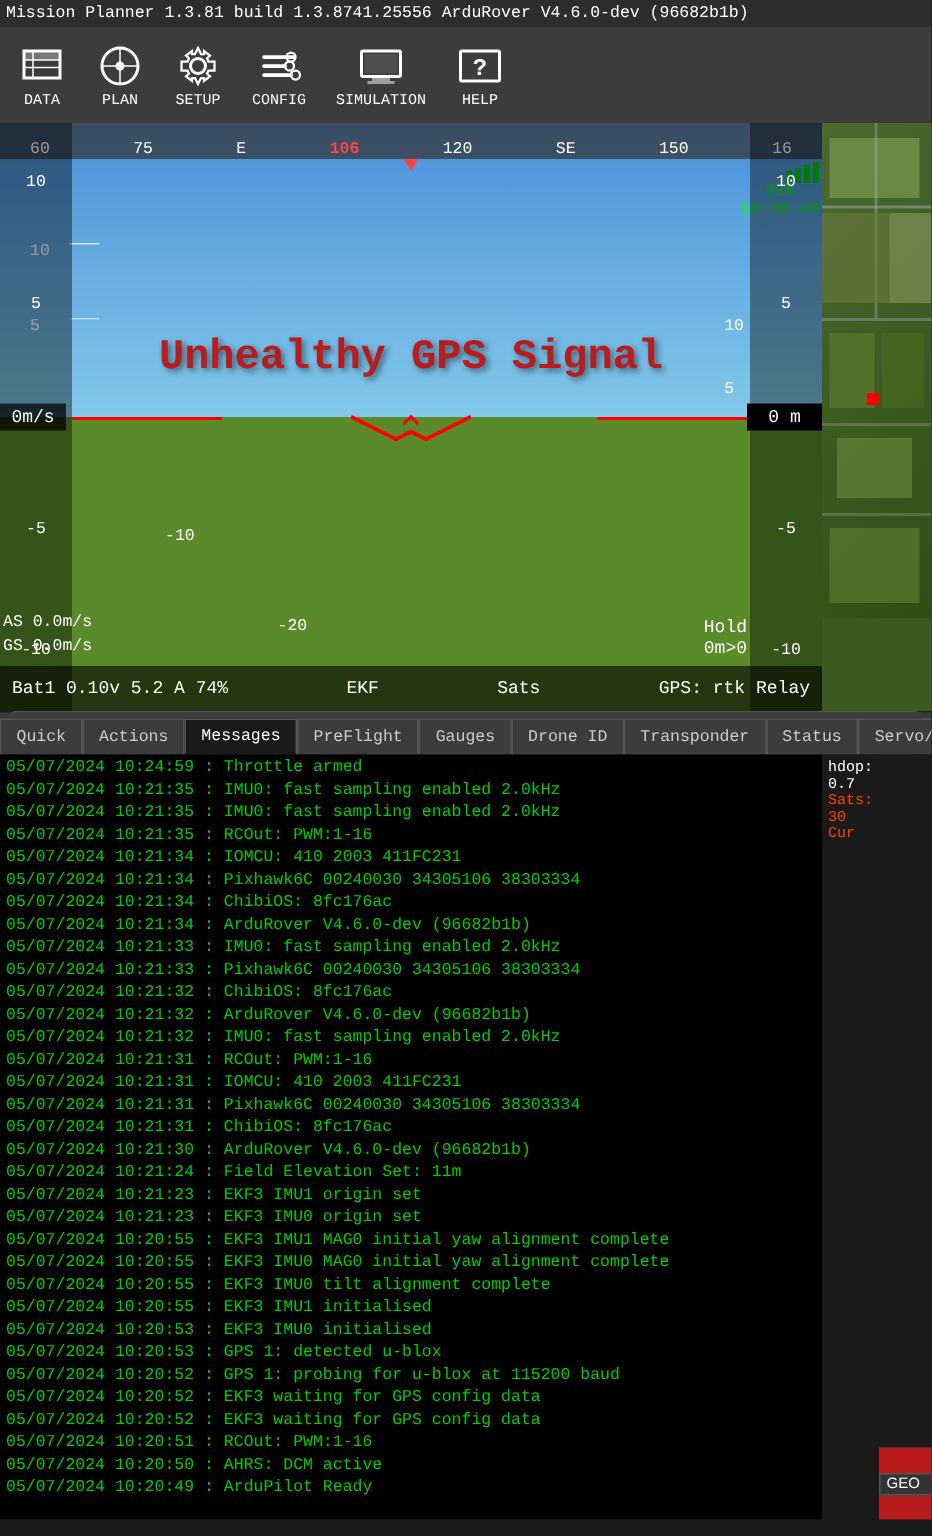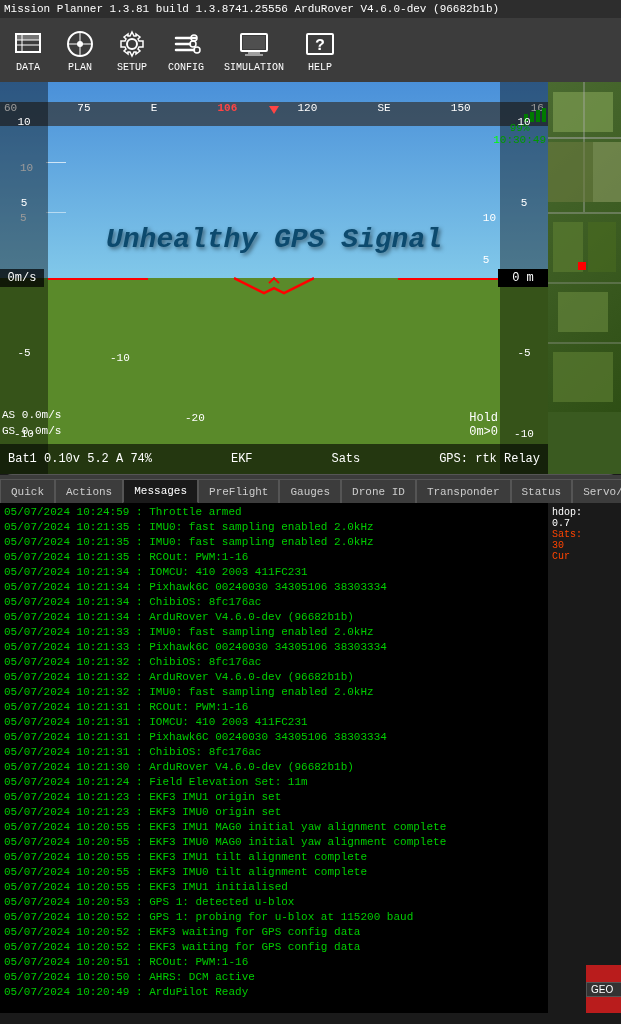--- a/index.html
+++ b/index.html
@@ -68,41 +68,39 @@
       height: 50%;
       background: #5a8a2a;
     }
 
     
     .gps-warning {
       position: absolute;
       top: 40%;
       left: 50%;
       transform: translate(-50%, -50%);
-      color: #0c4a6e;
+      color: #b91c1c;
       font-size: 28px;
       font-weight: bold;
-      font-style: italic;
       text-shadow: 2px 2px 4px rgba(0,0,0,0.5);
       white-space: nowrap;
     }
 
     
     .compass-bar {
       position: absolute;
       top: 0; left: 0; right: 0;
       height: 24px;
       background: rgba(50,50,50,0.7);
       display: flex;
-      align-items: flex-start;
+      align-items: flex-end;
       justify-content: space-between;
-      padding: 0 4px;
+      padding: 0 20px;
       font-size: 11px;
       color: #fff;
-      margin-top: 20px;
     }
 
     
     .left-scale {
       position: absolute;
       left: 0; top: 0; bottom: 0;
       width: 48px;
       background: rgba(0,0,0,0.4);
       display: flex;
       flex-direction: column;
@@ -608,23 +606,23 @@
       <div class="msg-line">05/07/2024 10:21:31 : RCOut: PWM:1-16</div>
       <div class="msg-line">05/07/2024 10:21:31 : IOMCU: 410 2003 411FC231</div>
       <div class="msg-line">05/07/2024 10:21:31 : Pixhawk6C 00240030 34305106 38303334</div>
       <div class="msg-line">05/07/2024 10:21:31 : ChibiOS: 8fc176ac</div>
       <div class="msg-line">05/07/2024 10:21:30 : ArduRover V4.6.0-dev (96682b1b)</div>
       <div class="msg-line">05/07/2024 10:21:24 : Field Elevation Set: 11m</div>
       <div class="msg-line">05/07/2024 10:21:23 : EKF3 IMU1 origin set</div>
       <div class="msg-line">05/07/2024 10:21:23 : EKF3 IMU0 origin set</div>
       <div class="msg-line">05/07/2024 10:20:55 : EKF3 IMU1 MAG0 initial yaw alignment complete</div>
       <div class="msg-line">05/07/2024 10:20:55 : EKF3 IMU0 MAG0 initial yaw alignment complete</div>
-      <div class="msg-line">05/07/2024 10:20:55 : EKF3 IMU1 tilt alignment complete</div>
       <div class="msg-line">05/07/2024 10:20:55 : EKF3 IMU0 tilt alignment complete</div>
       <div class="msg-line">05/07/2024 10:20:55 : EKF3 IMU1 initialised</div>
+      <div class="msg-line">05/07/2024 10:20:53 : EKF3 IMU0 initialised</div>
       <div class="msg-line">05/07/2024 10:20:53 : GPS 1: detected u-blox</div>
       <div class="msg-line">05/07/2024 10:20:52 : GPS 1: probing for u-blox at 115200 baud</div>
       <div class="msg-line">05/07/2024 10:20:52 : EKF3 waiting for GPS config data</div>
       <div class="msg-line">05/07/2024 10:20:52 : EKF3 waiting for GPS config data</div>
       <div class="msg-line">05/07/2024 10:20:51 : RCOut: PWM:1-16</div>
       <div class="msg-line">05/07/2024 10:20:50 : AHRS: DCM active</div>
       <div class="msg-line">05/07/2024 10:20:49 : ArduPilot Ready</div>
     </div>
 
   <div style="width:73px; background:#1a1a1a; display:flex; flex-direction:row;">

